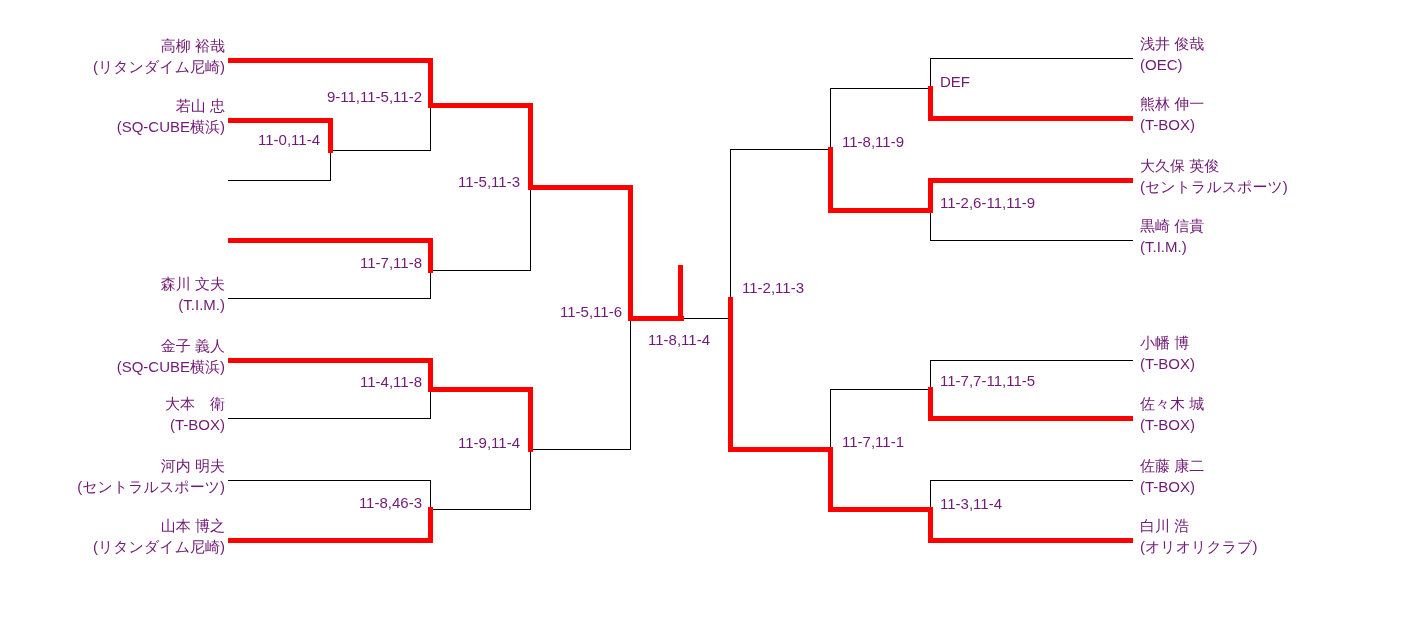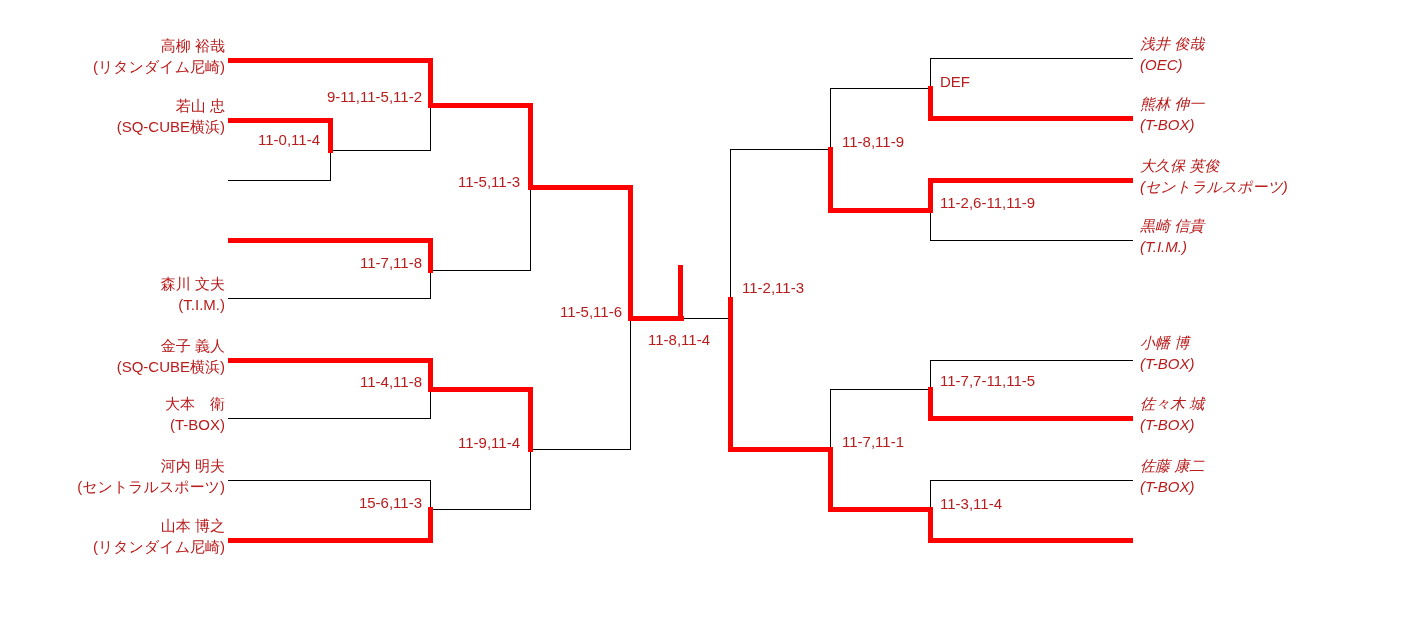--- a/index.html
+++ b/index.html
@@ -1,20 +1,20 @@
 <!DOCTYPE html>
 <html><head>
 <meta charset="utf-8">
 <style>
   html,body{margin:0;padding:0;background:#fff;}
   .bracket{position:relative;width:1410px;height:620px;background:#ffffff;overflow:hidden;
-           font-family:"Liberation Sans","DejaVu Sans",sans-serif;color:#b91c1c;}
+           font-family:"Liberation Sans","DejaVu Sans",sans-serif;color:#701a75;}
   .player{position:absolute;font-size:15px;line-height:21px;white-space:nowrap;}
   .player.pl{right:1185px;text-align:right;}
-  .player.pr{left:1140px;text-align:left;font-style:italic;}
+  .player.pr{left:1140px;text-align:left;}
   .score{position:absolute;font-size:15px;line-height:15px;white-space:nowrap;}
   .hb,.vb{position:absolute;background:#000000;}
   .hr,.vr{position:absolute;background:#ff0000;}
 </style>
 </head>
 <body>
 
 <div class="bracket">
 
   <div class="player pl" style="top:35px">
@@ -66,20 +66,24 @@
     <div>小幡 博</div>
     <div>(T-BOX)</div>
   </div>
   <div class="player pr" style="top:393px">
     <div>佐々木 城</div>
     <div>(T-BOX)</div>
   </div>
   <div class="player pr" style="top:455px">
     <div>佐藤 康二</div>
     <div>(T-BOX)</div>
+  </div>
+  <div class="player pr" style="top:515px">
+    <div>白川 浩</div>
+    <div>(オリオリクラブ)</div>
   </div>
 
   <div class="hb" style="left:228px;top:180px;width:102px;height:1px"></div>
   <div class="hb" style="left:228px;top:298px;width:202px;height:1px"></div>
   <div class="hb" style="left:228px;top:418px;width:202px;height:1px"></div>
   <div class="hb" style="left:228px;top:480px;width:202px;height:1px"></div>
   <div class="vb" style="left:330px;top:120px;width:1px;height:61px"></div>
   <div class="hb" style="left:330px;top:150px;width:100px;height:1px"></div>
   <div class="vb" style="left:430px;top:60px;width:1px;height:91px"></div>
   <div class="vb" style="left:430px;top:240px;width:1px;height:59px"></div>
@@ -137,21 +141,21 @@
   <div class="vr" style="left:928px;top:507px;width:5px;height:36px"></div>
   <div class="hr" style="left:828px;top:507px;width:104px;height:5px"></div>
   <div class="vr" style="left:828px;top:447px;width:5px;height:65px"></div>
   <div class="hr" style="left:728px;top:447px;width:104px;height:5px"></div>
   <div class="vr" style="left:728px;top:297px;width:5px;height:154px"></div>
 
   <div class="score" style="right:1090px;top:132px;text-align:right">11-0,11-4</div>
   <div class="score" style="right:988px;top:89px;text-align:right">9-11,11-5,11-2</div>
   <div class="score" style="right:988px;top:255px;text-align:right">11-7,11-8</div>
   <div class="score" style="right:988px;top:374px;text-align:right">11-4,11-8</div>
-  <div class="score" style="right:988px;top:495px;text-align:right">15-6,11-3</div>
+  <div class="score" style="right:988px;top:495px;text-align:right">11-8,46-3</div>
   <div class="score" style="right:890px;top:174px;text-align:center">11-5,11-3</div>
   <div class="score" style="right:890px;top:435px;text-align:right">11-9,11-4</div>
   <div class="score" style="right:788px;top:304px;text-align:right">11-5,11-6</div>
 
   <div class="score" style="left:648px;top:332px">11-8,11-4</div>
 
   <div class="score" style="left:940px;top:74px">DEF</div>
   <div class="score" style="left:940px;top:195px">11-2,6-11,11-9</div>
   <div class="score" style="left:940px;top:373px">11-7,7-11,11-5</div>
   <div class="score" style="left:940px;top:496px">11-3,11-4</div>

